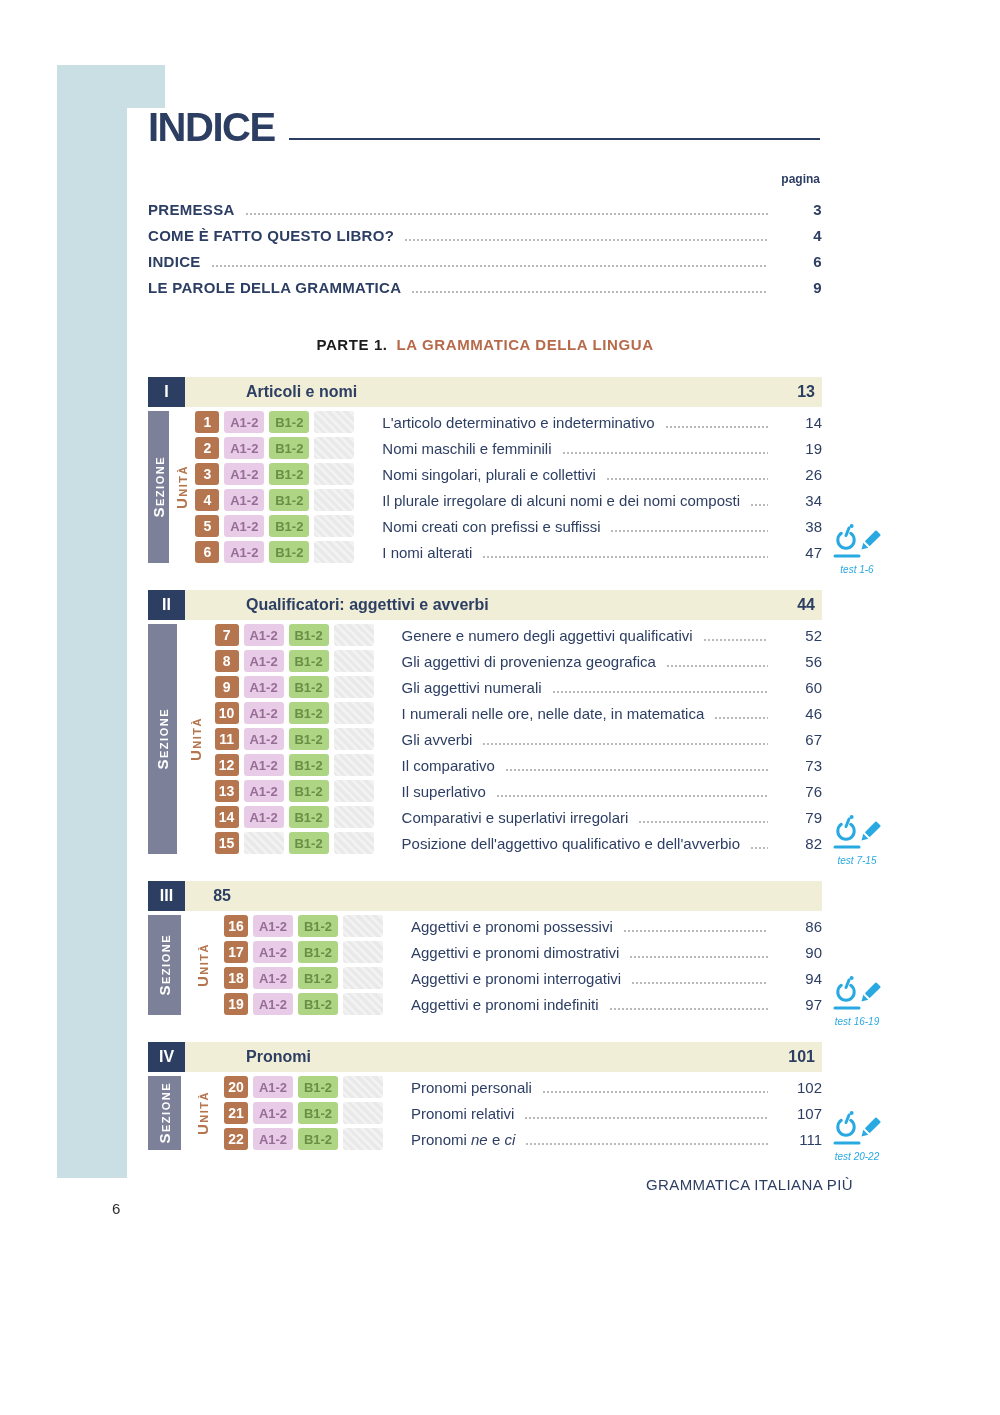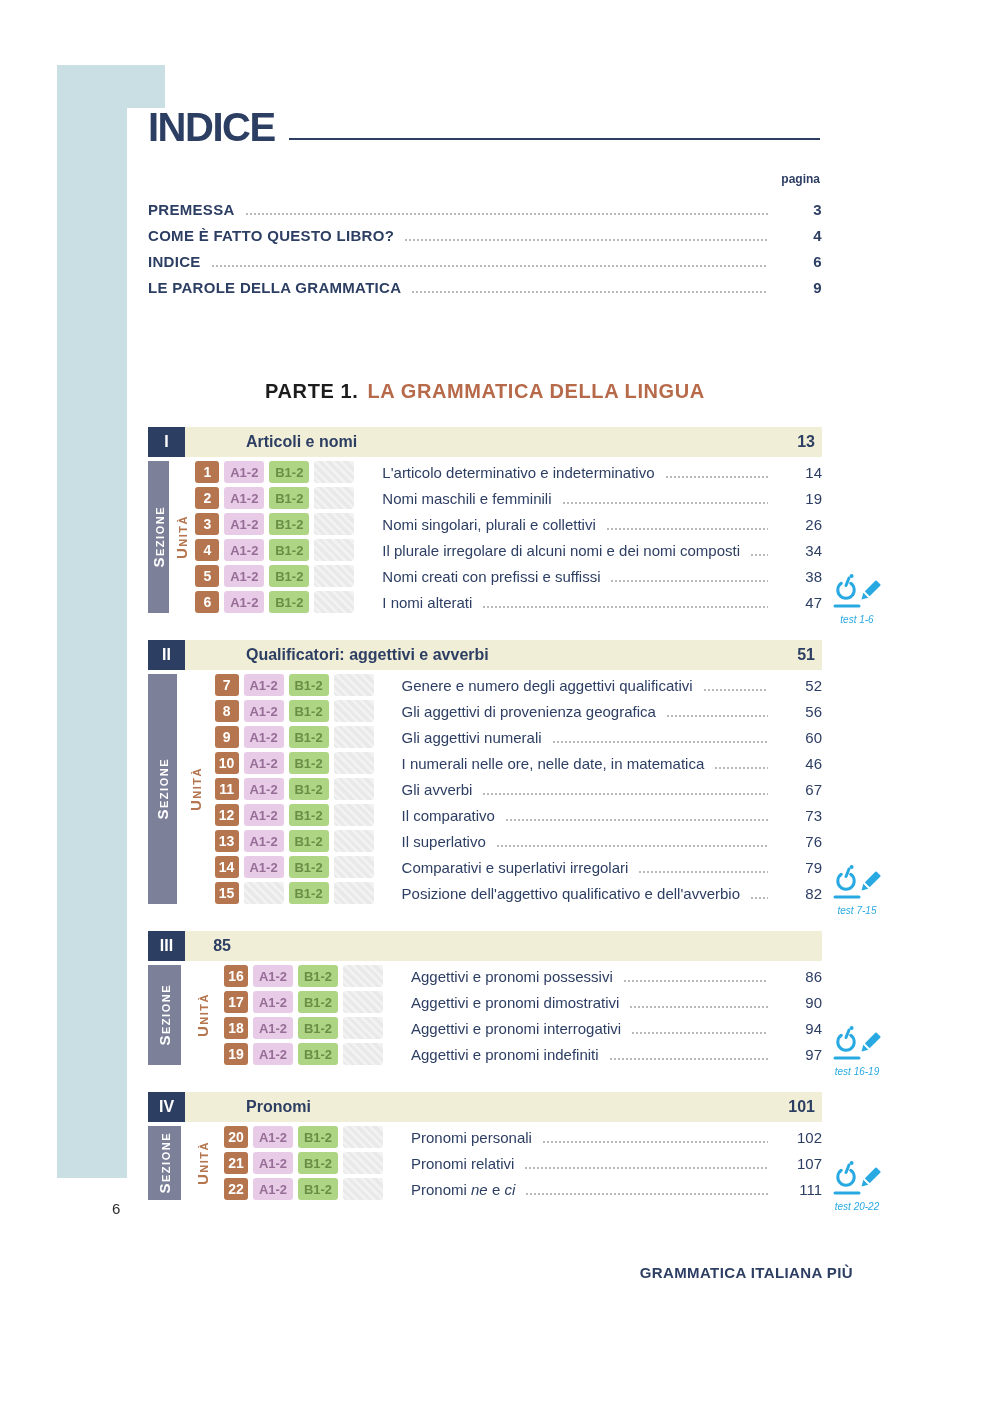--- a/index.html
+++ b/index.html
@@ -20,21 +20,21 @@
   .pagina-label{text-align:right;font-size:12px;font-weight:bold;margin:26px 2px 10px 0;color:#2d3e63;}
 
   
   .fm-row{display:flex;align-items:center;height:26px;font-weight:bold;font-size:15px;letter-spacing:.3px;}
   .leader{flex:1;height:2px;margin:0 8px 0 10px;position:relative;top:5px;
           background-image:radial-gradient(circle,#b9b9b9 .9px,transparent 1.1px);
           background-size:4px 2px;background-position:0 50%;min-width:18px;}
   .fm-page{width:46px;text-align:right;}
 
   
-  .part-heading{text-align:center;margin:80px 0 24px;font-size:20px;font-weight:bold;letter-spacing:.6px;}
+  .part-heading{text-align:center;margin:36px 0 24px;font-size:15px;font-weight:bold;letter-spacing:.6px;}
   .part-num{color:#1c1c1c;margin-right:9px;}
   .part-title{color:#b76a4a;}
 
   
   .section{margin-bottom:27px;}
   .section-header{display:flex;align-items:stretch;height:30px;background:#f1eed7;}
   .roman{width:37px;background:#2d3e63;color:#fff;display:flex;align-items:center;justify-content:center;
          font-weight:bold;font-size:16px;}
   .sec-title{flex:1;display:flex;align-items:center;padding-left:21px;font-weight:bold;font-size:16px;color:#2d3e63;margin-left:40px;}
   .sec-page{display:flex;align-items:center;justify-content:flex-end;width:46px;padding-right:7px;
@@ -59,21 +59,21 @@
   .topic{margin-left:28px;font-size:15px;white-space:nowrap;color:#2d3e63;}
   .topic i{font-style:italic;}
   .pg{width:46px;text-align:right;font-size:15px;color:#2d3e63;}
 
   
   .test-marker{position:absolute;right:-66px;bottom:-12px;width:62px;text-align:center;color:#29a9e1;cursor:pointer;}
   .test-label{font-size:10px;font-style:italic;margin-top:1px;white-space:nowrap;}
 
   
   .footer-page{position:absolute;left:112px;top:1200px;font-size:15px;color:#2b2b2b;}
-  .footer-title{position:absolute;right:147px;top:1264px;font-size:15px;font-weight:bold;color:#2d3e63;letter-spacing:.4px;}
+  .footer-title{position:absolute;right:147px;top:1176px;font-size:15px;font-weight:normal;color:#2d3e63;letter-spacing:.4px;}
 </style>
 </head>
 <body>
 
 <div class="page">
   <div class="blue-accent-top"></div>
   <div class="blue-accent"></div>
 
   <div class="content">
     <header class="title-row">
@@ -203,21 +203,21 @@
         </svg>
         <div class="test-label">test 1-6</div>
       </div>
     </div>
   </section>
 
   <section class="section">
     <div class="section-header">
       <div class="roman">II</div>
       <div class="sec-title">Qualificatori: aggettivi e avverbi</div>
-      <div class="sec-page">51</div>
+      <div class="sec-page">44</div>
     </div>
     <div class="section-body">
       <div class="sezione-bar">
         <span class="vtext">Sezione</span>
       </div>
       <div class="unita-col">
         <span class="vtext unita">Unità</span>
       </div>
       <div class="rows">
   <div class="row">

